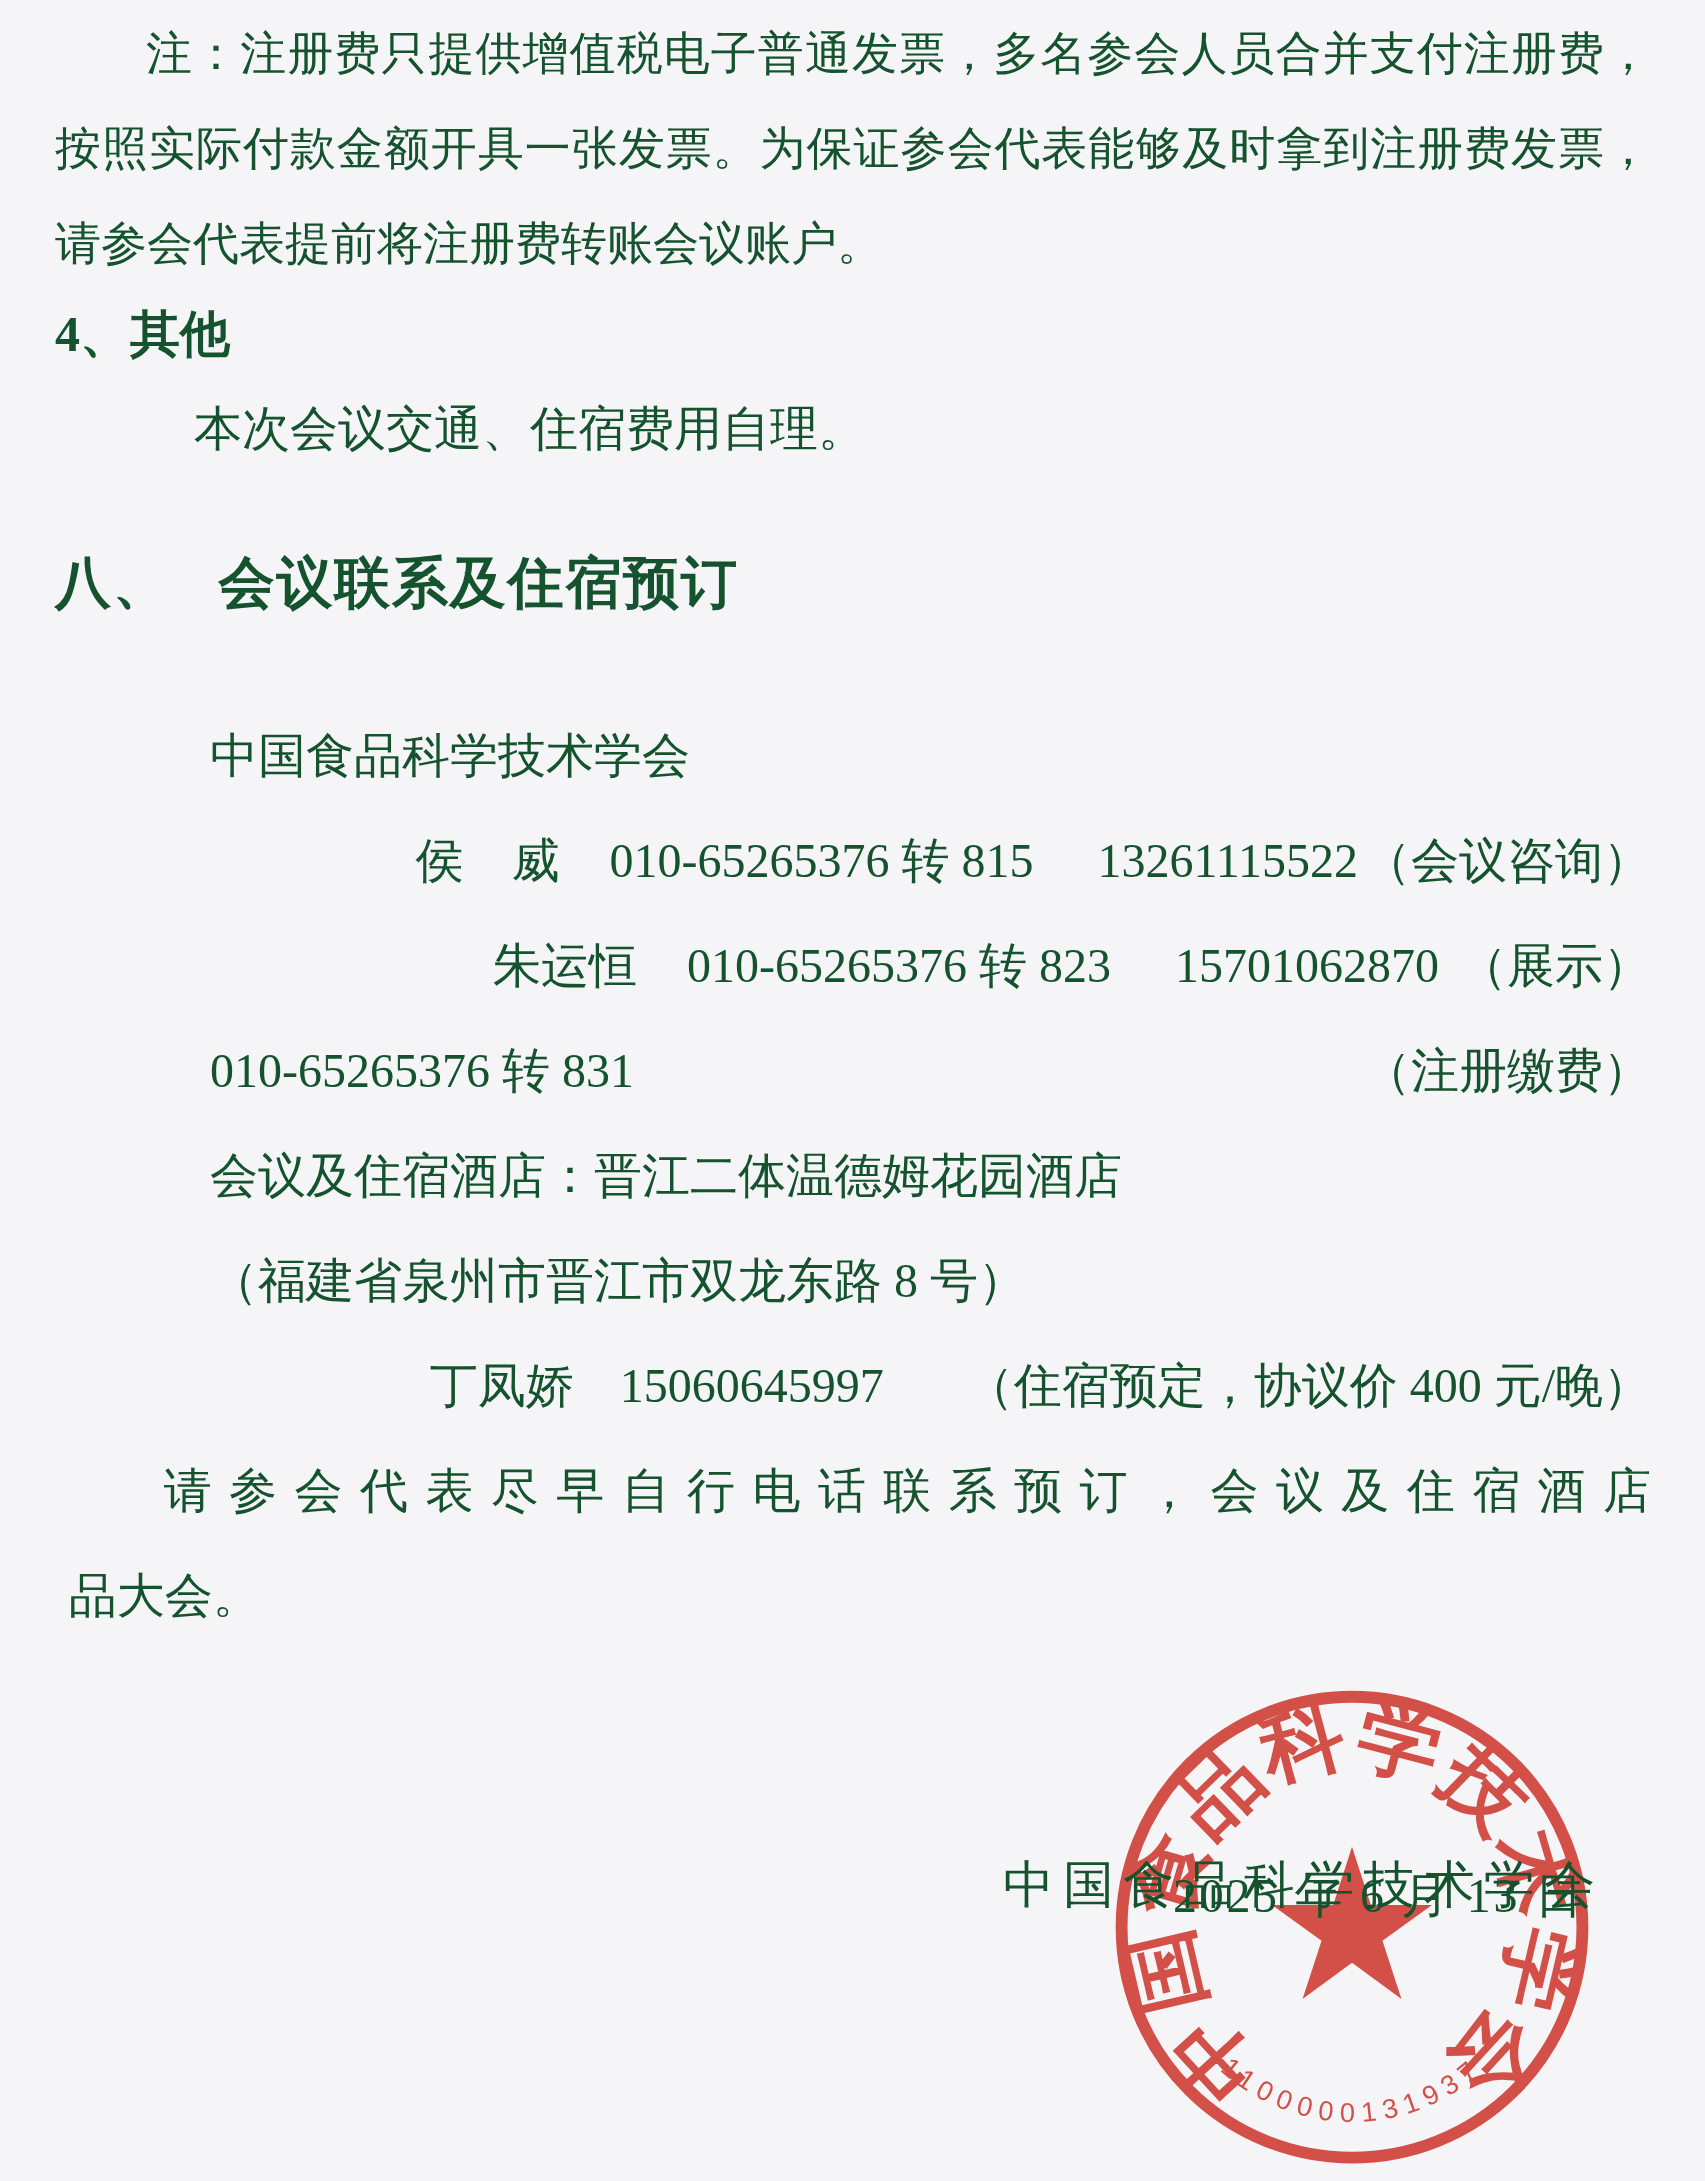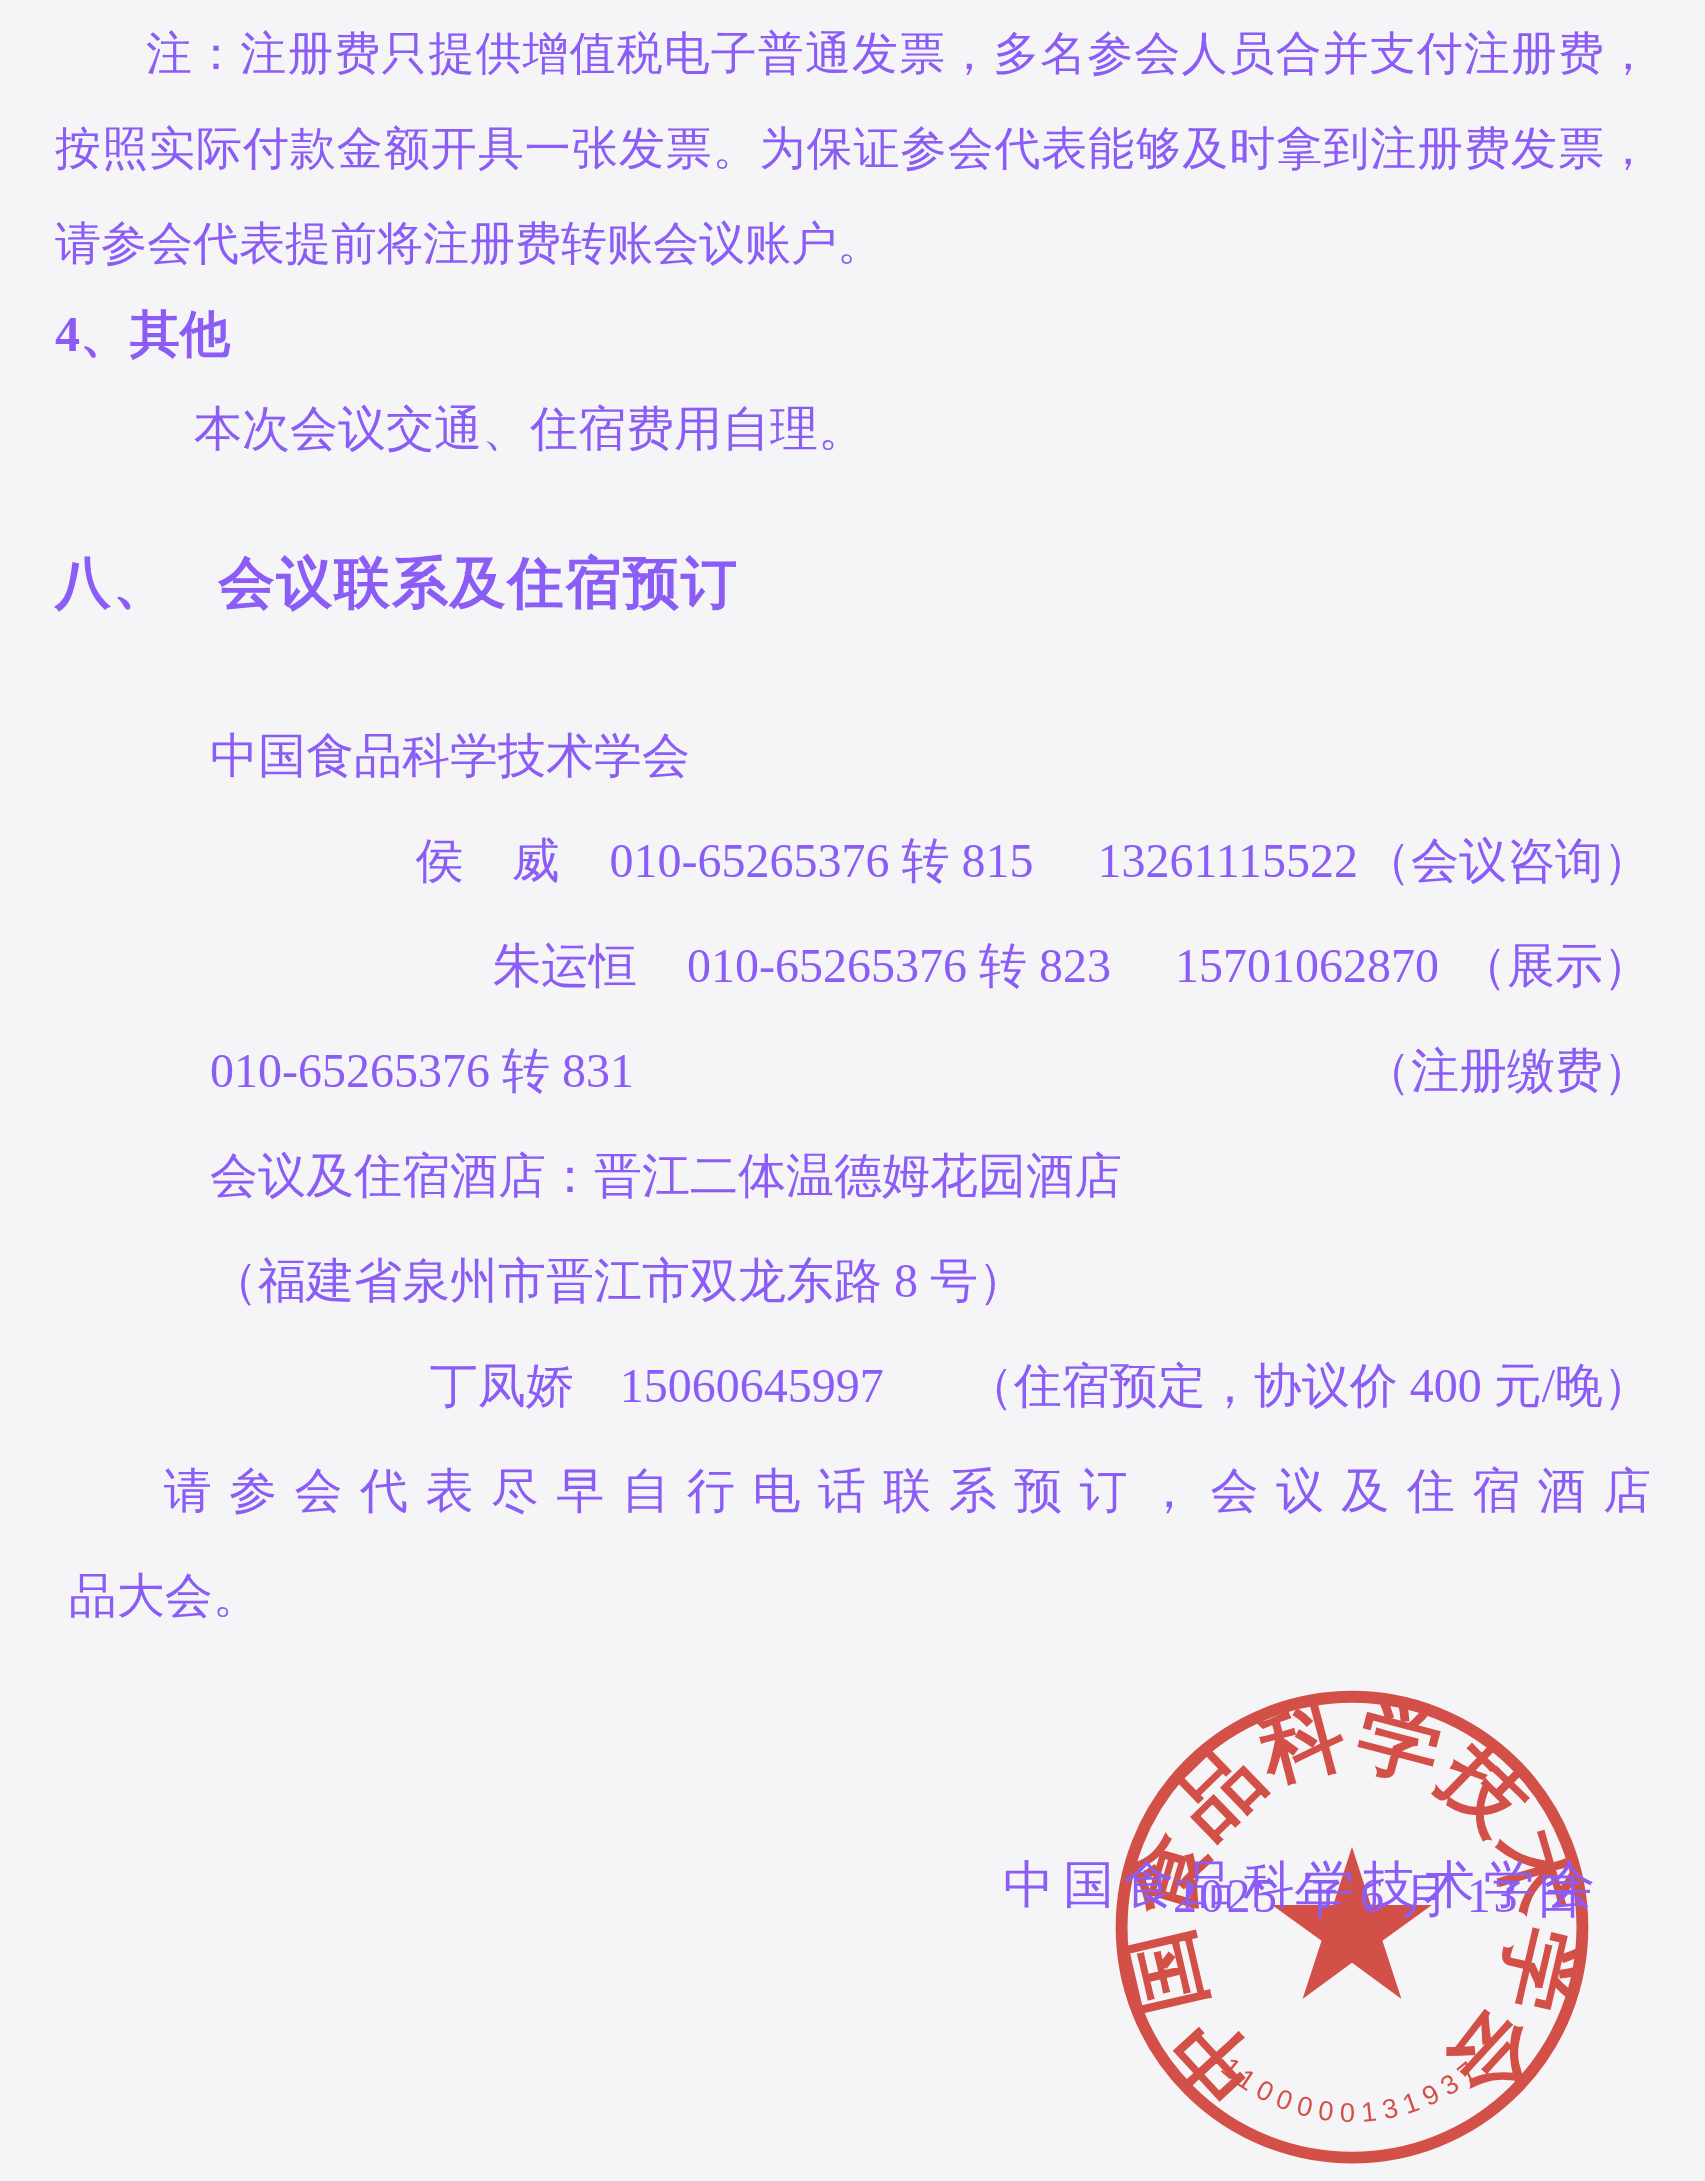--- a/index.html
+++ b/index.html
@@ -1,20 +1,20 @@
 <!DOCTYPE html>
 <html style="font-size:14.6px"><head>
 <meta charset="utf-8">
 <style>
   html,body{margin:0;padding:0;background:#e9e9ec;}
   .page{
     position:relative;
     width:1706px;height:2182px;
     background:#f5f5f7;
-    color:#8b5cf6;
+    color:#14532d;
     font-family:"Liberation Serif","DejaVu Serif",serif;
     overflow:hidden;
   }
   .content{position:absolute;left:55px;top:5.5px;width:1596px;}
   .note-line{font-size:46px;line-height:95px;white-space:nowrap;}
   .note-line.flush{text-align:justify;text-align-last:justify;white-space:normal;}
   .note-line.first{text-indent:91px;}
   .h4{margin-top:14.6px;font-size:50px;font-weight:bold;line-height:58px;}
   .body4{margin-top:40px;padding-left:139px;font-size:48px;line-height:51px;}
   .h8{margin-top:99px;font-size:56px;font-weight:900;line-height:60px;

